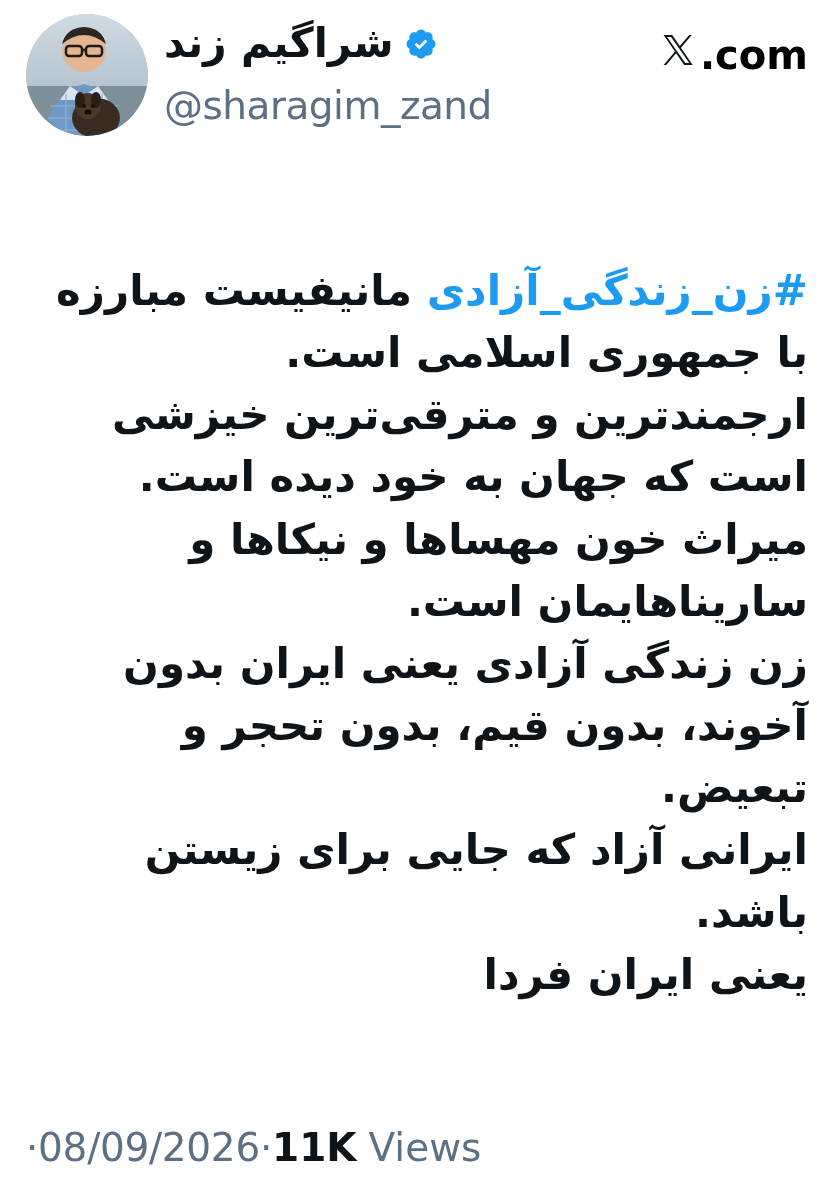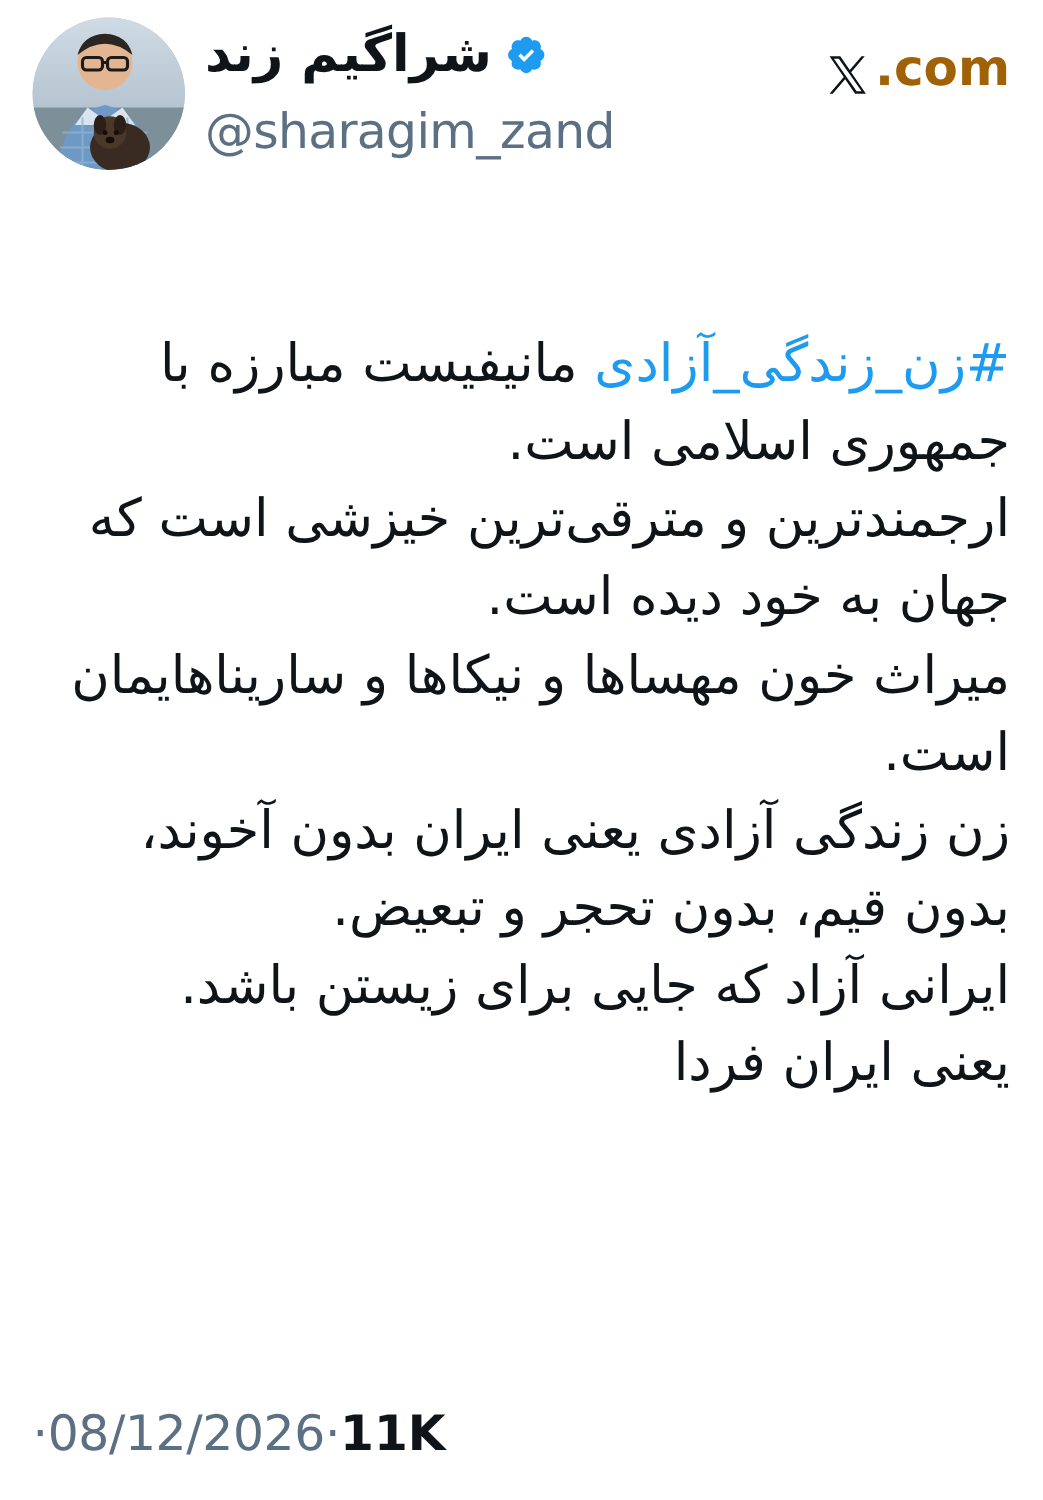--- a/index.html
+++ b/index.html
@@ -80,25 +80,25 @@
     line-height: 1.2;
     margin-top: 16px;
     direction: ltr;
     font-family: "DejaVu Sans", "Liberation Sans", sans-serif;
     letter-spacing: -0.5px;
   }
 
   .brand {
     display: flex;
     flex-direction: row;
-    align-items: flex-end;
+    align-items: flex-start;
     gap: 4px;
     font-size: 40px;
     font-weight: 700;
-    color: #a16207;
+    color: #000000;
     direction: ltr;
     white-space: nowrap;
     padding-top: 18px;
     flex: 0 0 auto;
   }
   .brand .x-logo {
     width: 36px;
     height: 36px;
     display: inline-block;
   }
@@ -115,20 +115,21 @@
   }
   .tweet-text {
     font-size: 42px;
     line-height: 1.48;
     color: #0f1419;
     text-align: right;
     direction: rtl;
     width: 100%;
     white-space: pre-line;
     word-wrap: break-word;
+    font-weight: bold;
   }
   .hashtag { color: #1d9bf0; }
 
   
   .footer {
     flex: 0 0 auto;
     padding: 0 0 30px 0;
     display: flex;
     flex-direction: row;
     align-items: baseline;
@@ -233,18 +234,19 @@
     <div class="tweet-text"><span class="hashtag">#زن_زندگی_آزادی</span><span> مانیفیست مبارزه با جمهوری اسلامی است.
 ارجمندترین و مترقی‌ترین خیزشی است که جهان به خود دیده است.
 میراث خون مهساها و نیکاها و ساریناهایمان است.
 زن زندگی آزادی یعنی ایران بدون آخوند، بدون قیم، بدون تحجر و تبعیض.
 ایرانی آزاد که جایی برای زیستن باشد.
 یعنی ایران فردا</span></div>
   </div>
 
   <div class="footer">
     <span class="meta sep">·</span>
-    <span class="meta">08/12/2026</span>
+    <span class="meta">08/09/2026</span>
     <span class="meta sep">·</span>
     <span class="views-count">11K</span>
+    <span class="views-label">Views</span>
   </div>
 
 </div>
 
 </body></html>

